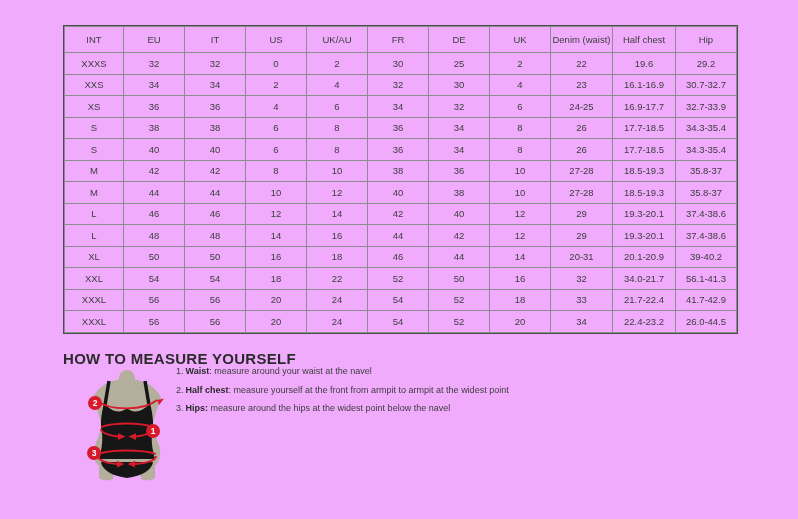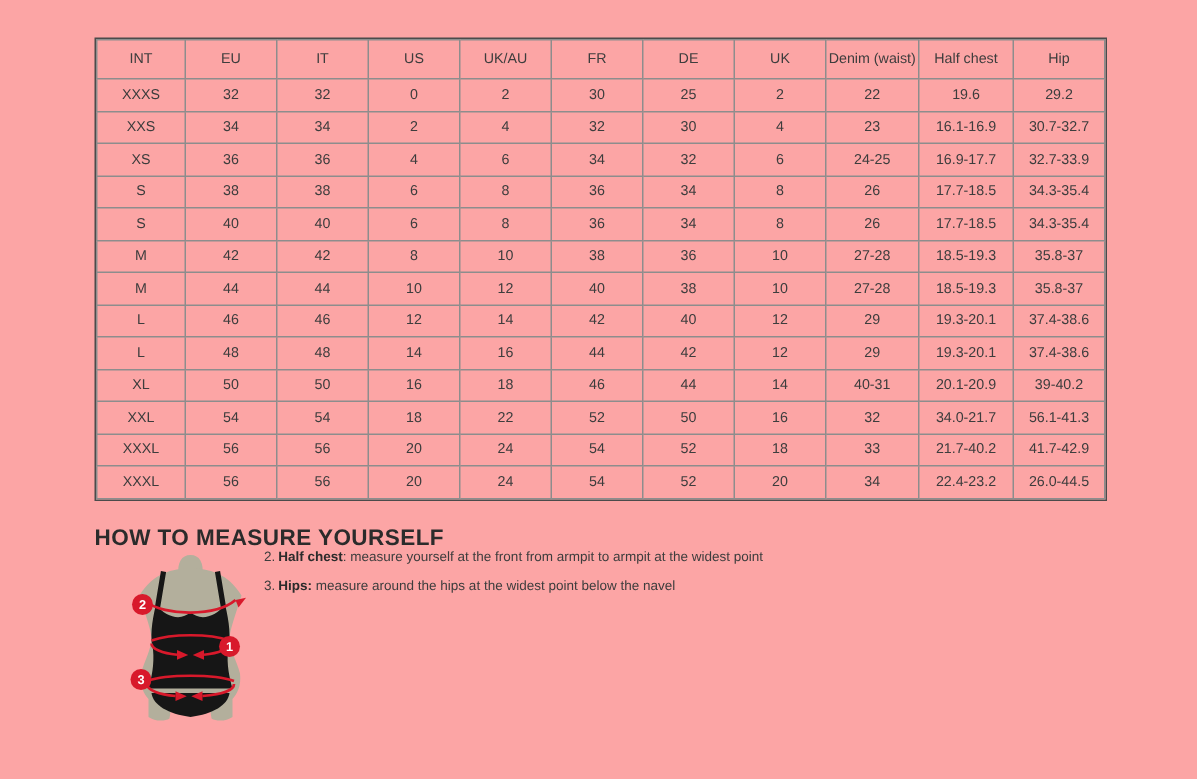--- a/index.html
+++ b/index.html
@@ -1,17 +1,17 @@
 <!DOCTYPE html>
 <html><head>
 <meta charset="utf-8">
 <style>
   html,body{margin:0;padding:0;background:#ffffff;}
   .page{
-    position:relative;width:798px;height:519px;background:#fca5a5;overflow:hidden;
+    position:relative;width:798px;height:519px;background:#f0abfc;overflow:hidden;
     font-family:"Liberation Sans",sans-serif;color:#3d3d3d;
   }
   
   .table-wrap{
     position:absolute;left:63px;top:25px;
     border:1px solid #4b4b4b;
   }
   table.size-table{
     border-collapse:collapse;table-layout:fixed;width:673px;
   }
@@ -207,21 +207,21 @@
           </tr>
           <tr>
             <td>XL</td>
             <td>50</td>
             <td>50</td>
             <td>16</td>
             <td>18</td>
             <td>46</td>
             <td>44</td>
             <td>14</td>
-            <td>40-31</td>
+            <td>20-31</td>
             <td>20.1-20.9</td>
             <td>39-40.2</td>
           </tr>
           <tr>
             <td>XXL</td>
             <td>54</td>
             <td>54</td>
             <td>18</td>
             <td>22</td>
             <td>52</td>
@@ -234,21 +234,21 @@
           <tr>
             <td>XXXL</td>
             <td>56</td>
             <td>56</td>
             <td>20</td>
             <td>24</td>
             <td>54</td>
             <td>52</td>
             <td>18</td>
             <td>33</td>
-            <td>21.7-40.2</td>
+            <td>21.7-22.4</td>
             <td>41.7-42.9</td>
           </tr>
           <tr>
             <td>XXXL</td>
             <td>56</td>
             <td>56</td>
             <td>20</td>
             <td>24</td>
             <td>54</td>
             <td>52</td>
@@ -296,20 +296,23 @@
         <circle cx="73" cy="62" r="7" fill="#d8192b"></circle>
         <text x="73" y="65.2">1</text>
         <circle cx="14" cy="84" r="7" fill="#d8192b"></circle>
         <text x="14" y="87.2">3</text>
       </g>
     </svg>
   </div>
 
   <ol class="steps">
     <li>
+      <span class="num">1.</span><b>Waist</b><span>: measure around your waist at the navel</span>
+    </li>
+    <li>
       <span class="num">2.</span><b>Half chest</b><span>: measure yourself at the front from armpit to armpit at the widest point</span>
     </li>
     <li>
       <span class="num">3.</span><b>Hips:</b><span> measure around the hips at the widest point below the navel</span>
     </li>
   </ol>
 
 </div>
 
 </body></html>

